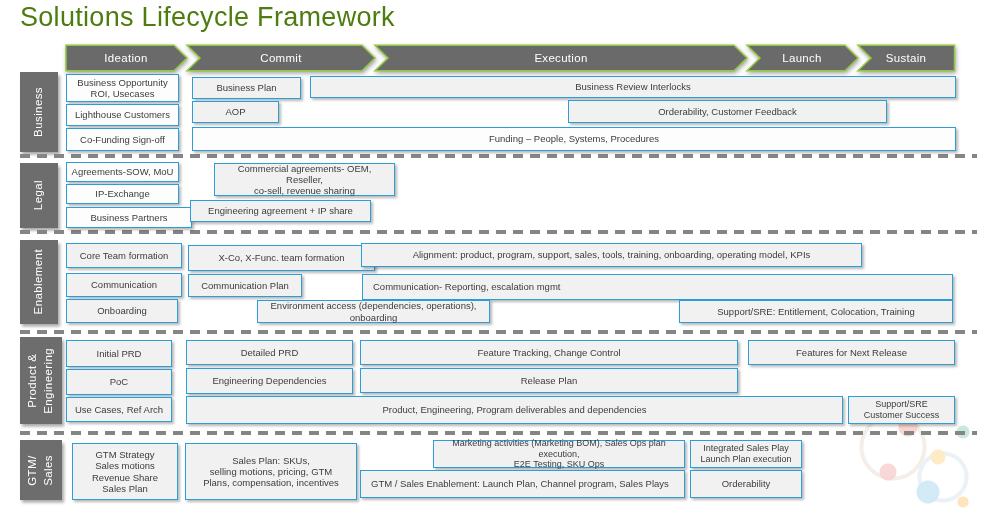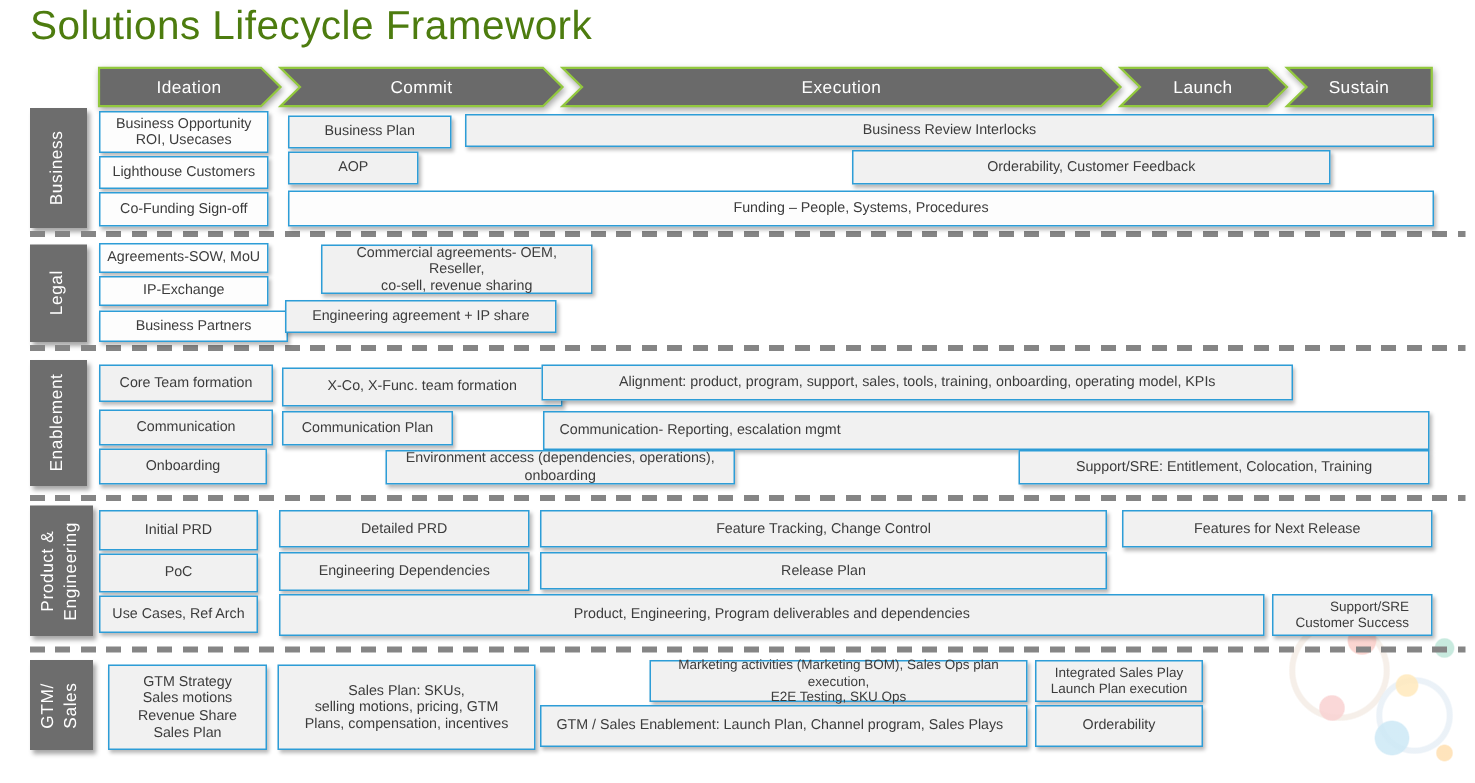--- a/index.html
+++ b/index.html
@@ -113,21 +113,21 @@
 
   <div class="box" style="left:66px;top:340px;width:106px;height:27px;">Initial PRD</div>
   <div class="box" style="left:66px;top:369px;width:106px;height:26px;">PoC</div>
   <div class="box" style="left:66px;top:397px;width:106px;height:25px;">Use Cases, Ref Arch</div>
   <div class="box" style="left:186px;top:340px;width:167px;height:25px;">Detailed PRD</div>
   <div class="box" style="left:186px;top:368px;width:167px;height:26px;">Engineering Dependencies</div>
   <div class="box" style="left:360px;top:340px;width:378px;height:25px;">Feature Tracking, Change Control</div>
   <div class="box" style="left:748px;top:340px;width:207px;height:25px;">Features for Next Release</div>
   <div class="box" style="left:360px;top:368px;width:378px;height:25px;">Release Plan</div>
   <div class="box" style="left:186px;top:396px;width:657px;height:28px;">Product, Engineering, Program deliverables and dependencies</div>
-  <div class="box fs9" style="left:848px;top:396px;width:107px;height:28px;text-align:right;">Support/SRE
+  <div class="box fs9" style="left:848px;top:396px;width:107px;height:28px;">Support/SRE
 Customer Success</div>
 
   <div class="box" style="left:72px;top:443px;width:106px;height:57px;">GTM Strategy
 Sales motions
 Revenue Share
 Sales Plan</div>
   <div class="box" style="left:185px;top:443px;width:172px;height:57px;">Sales Plan: SKUs,
 selling motions, pricing, GTM
 Plans, compensation, incentives</div>
   <div class="box fs9" style="left:433px;top:440px;width:252px;height:28px;">Marketing activities (Marketing BOM),  Sales Ops plan execution,

